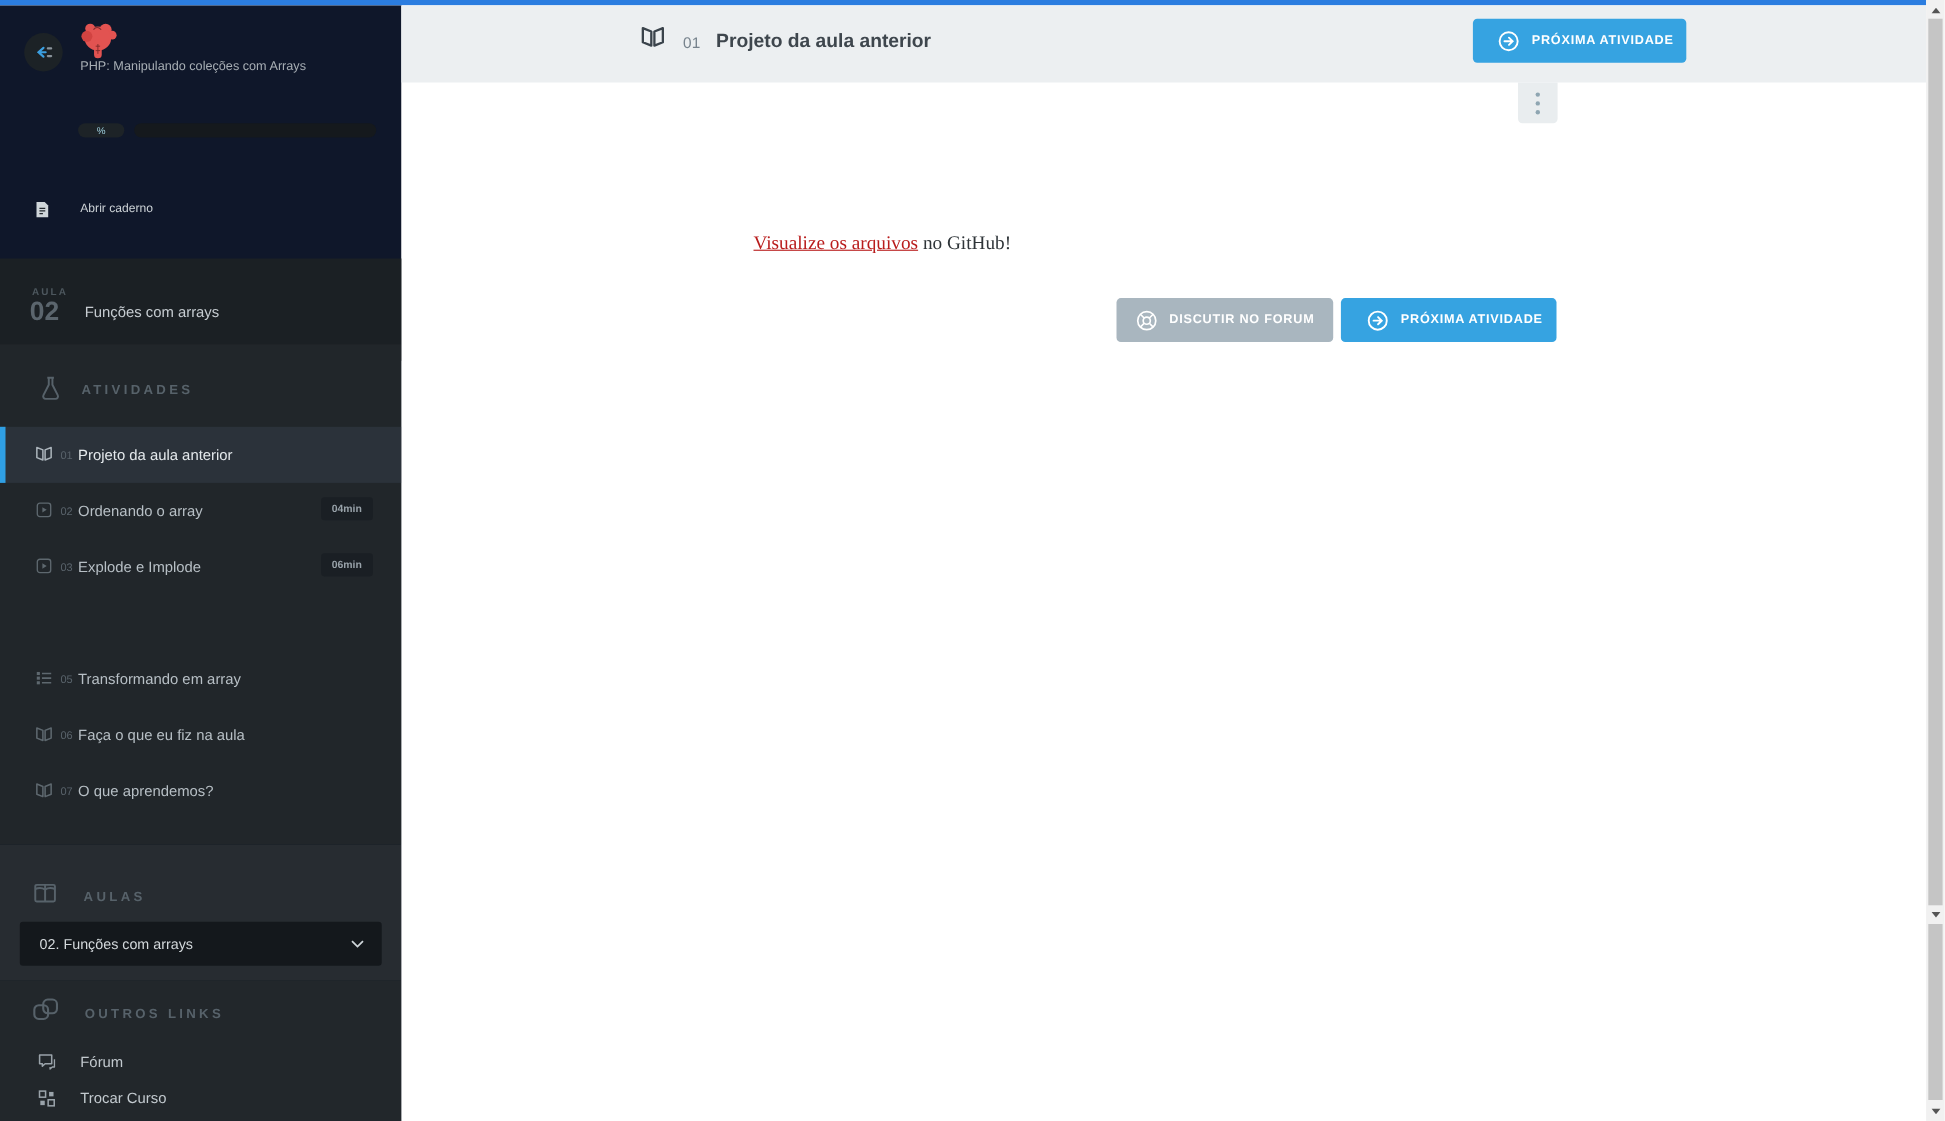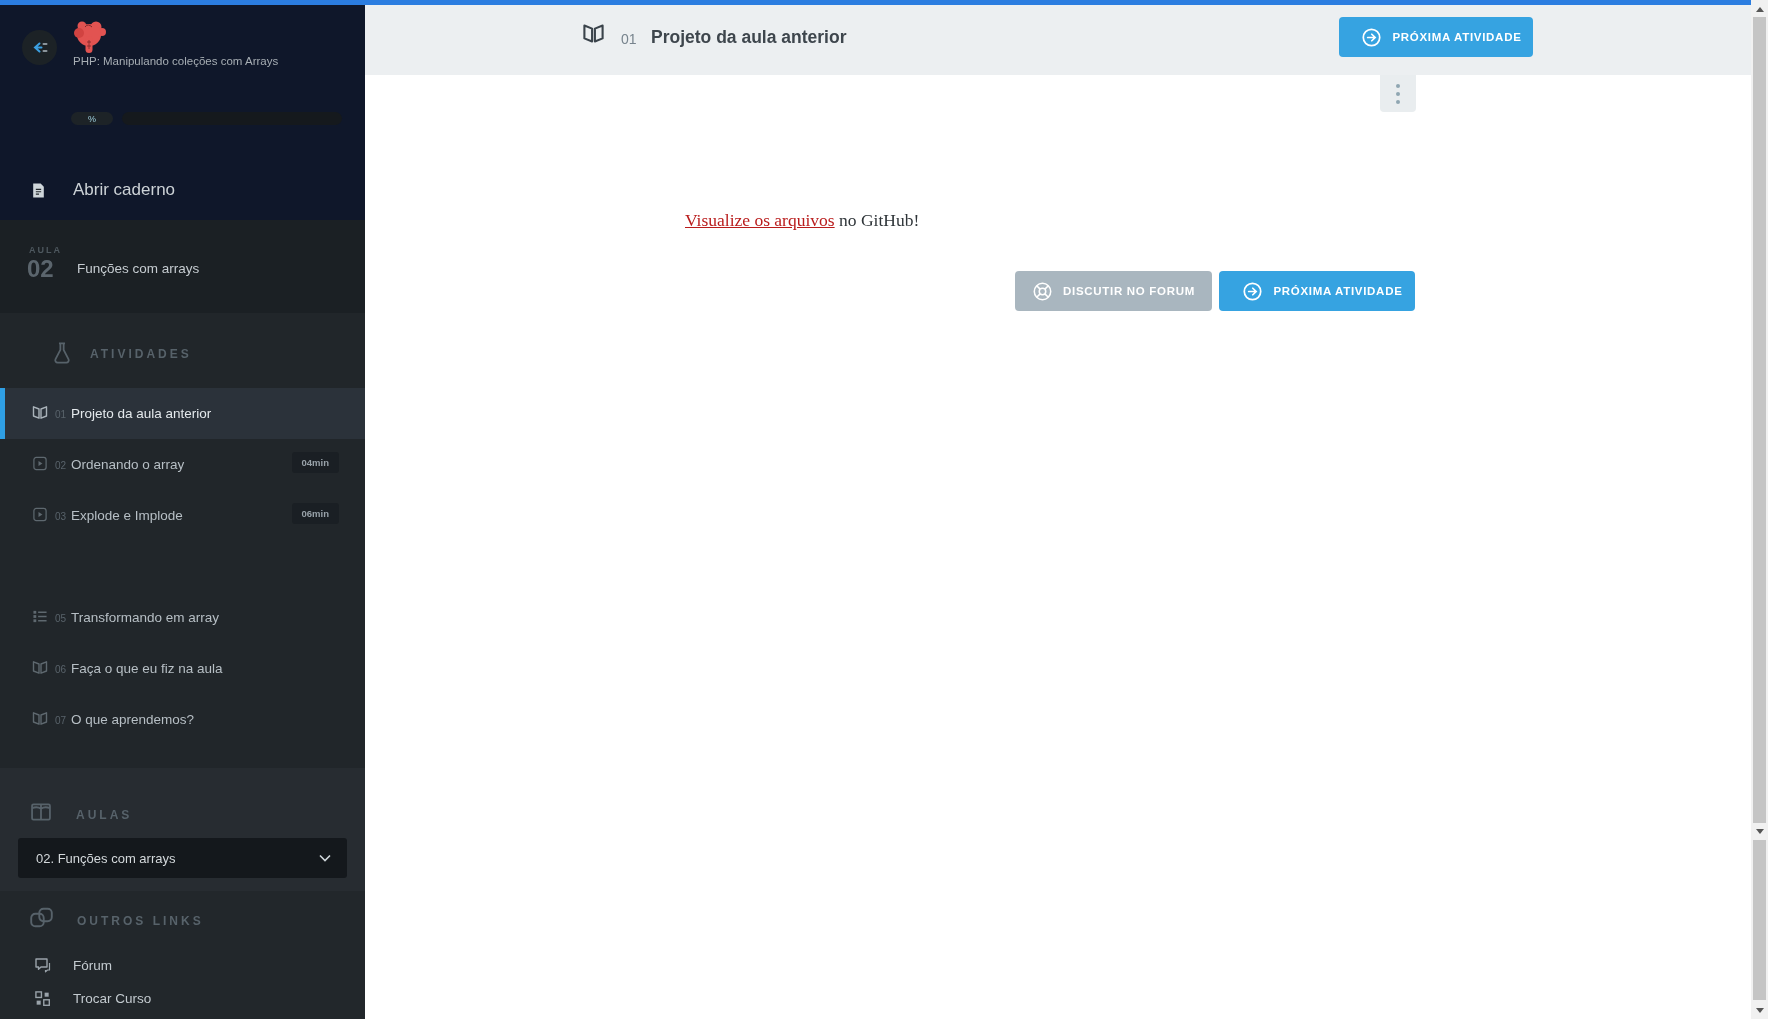--- a/index.html
+++ b/index.html
@@ -25,30 +25,30 @@
 
   .pct-pill { position:absolute; left:71px; top:107px; width:42px; height:13px; border-radius:7px;
               background:#1d2327; color:#9fd0de; font-size:9px; display:flex; align-items:center;
               justify-content:center; }
   .progress-track { position:absolute; left:122px; top:107px; width:220px; height:13px;
                     border-radius:7px; background:#15191d; }
 
   .notebook-row { position:absolute; left:0; top:155px; width:365px; height:60px; display:flex;
                   align-items:center; cursor:pointer; }
   .notebook-row .sb-icon { position:absolute; left:30px; color:#c3cacf; }
-  .notebook-row .lbl { position:absolute; left:73px; font-size:17px; color:#ccd2d6; }
-
-  .aula-block { position:absolute; left:0; top:215px; width:370px; height:93px; background:#1b2024; }
+  .notebook-row .lbl { position:absolute; left:73px; font-size:11px; color:#ccd2d6; }
+
+  .aula-block { position:absolute; left:0; top:230px; width:370px; height:93px; background:#1b2024; }
   .aula-word { position:absolute; left:29px; top:25px; font-size:9px; font-weight:bold;
                letter-spacing:2px; color:#4d575e; }
   .aula-num { position:absolute; left:27px; top:35px; font-size:24px; font-weight:bold; color:#5b656d; }
   .aula-title { position:absolute; left:77px; top:41px; font-size:13.5px; color:#c6ccd1; }
 
   .acts { position:absolute; left:0; top:308px; width:365px; height:455px; background:#21262a; }
-  .acts-header { position:absolute; left:16px; top:26px; width:306px; height:30px; }
+  .acts-header { position:absolute; left:0; top:26px; width:306px; height:30px; }
   .acts-header .sb-icon { position:absolute; left:35px; top:2px; color:#57626a; }
   .acts-header .sb-section-label { position:absolute; left:74px; top:8px; }
 
   .act-row { position:absolute; left:0; width:365px; height:51px; cursor:pointer; }
   .act-row .sb-icon { position:absolute; left:32px; top:17px; color:#5e686f; }
   .act-row .num { position:absolute; left:55px; top:21px; font-size:10px; color:#59636b; }
   .act-row .lbl { position:absolute; left:71px; top:18px; font-size:13.5px; color:#b7bfc5; }
   .act-row.active { background:#2b323a; }
   .act-row.active::before { content:""; position:absolute; left:0; top:0; width:5px; height:51px; background:#2f9fe4; }
   .act-row.active .lbl { color:#e4e9ec; }

